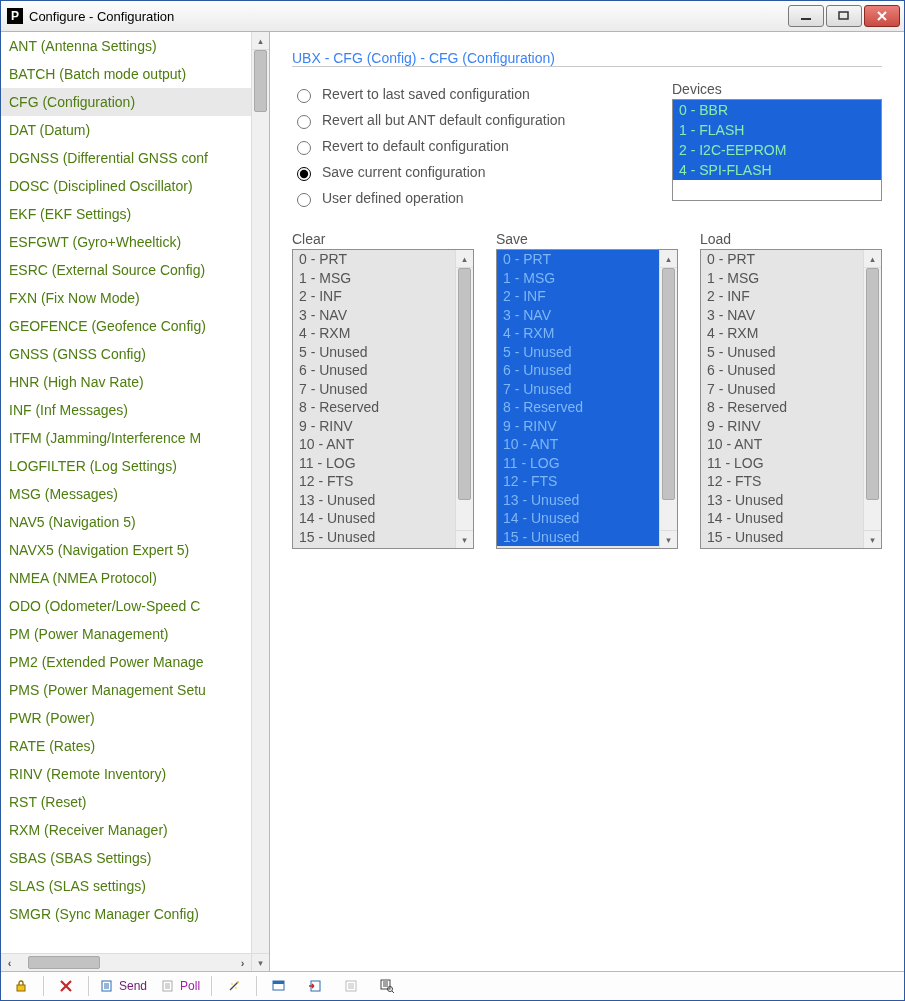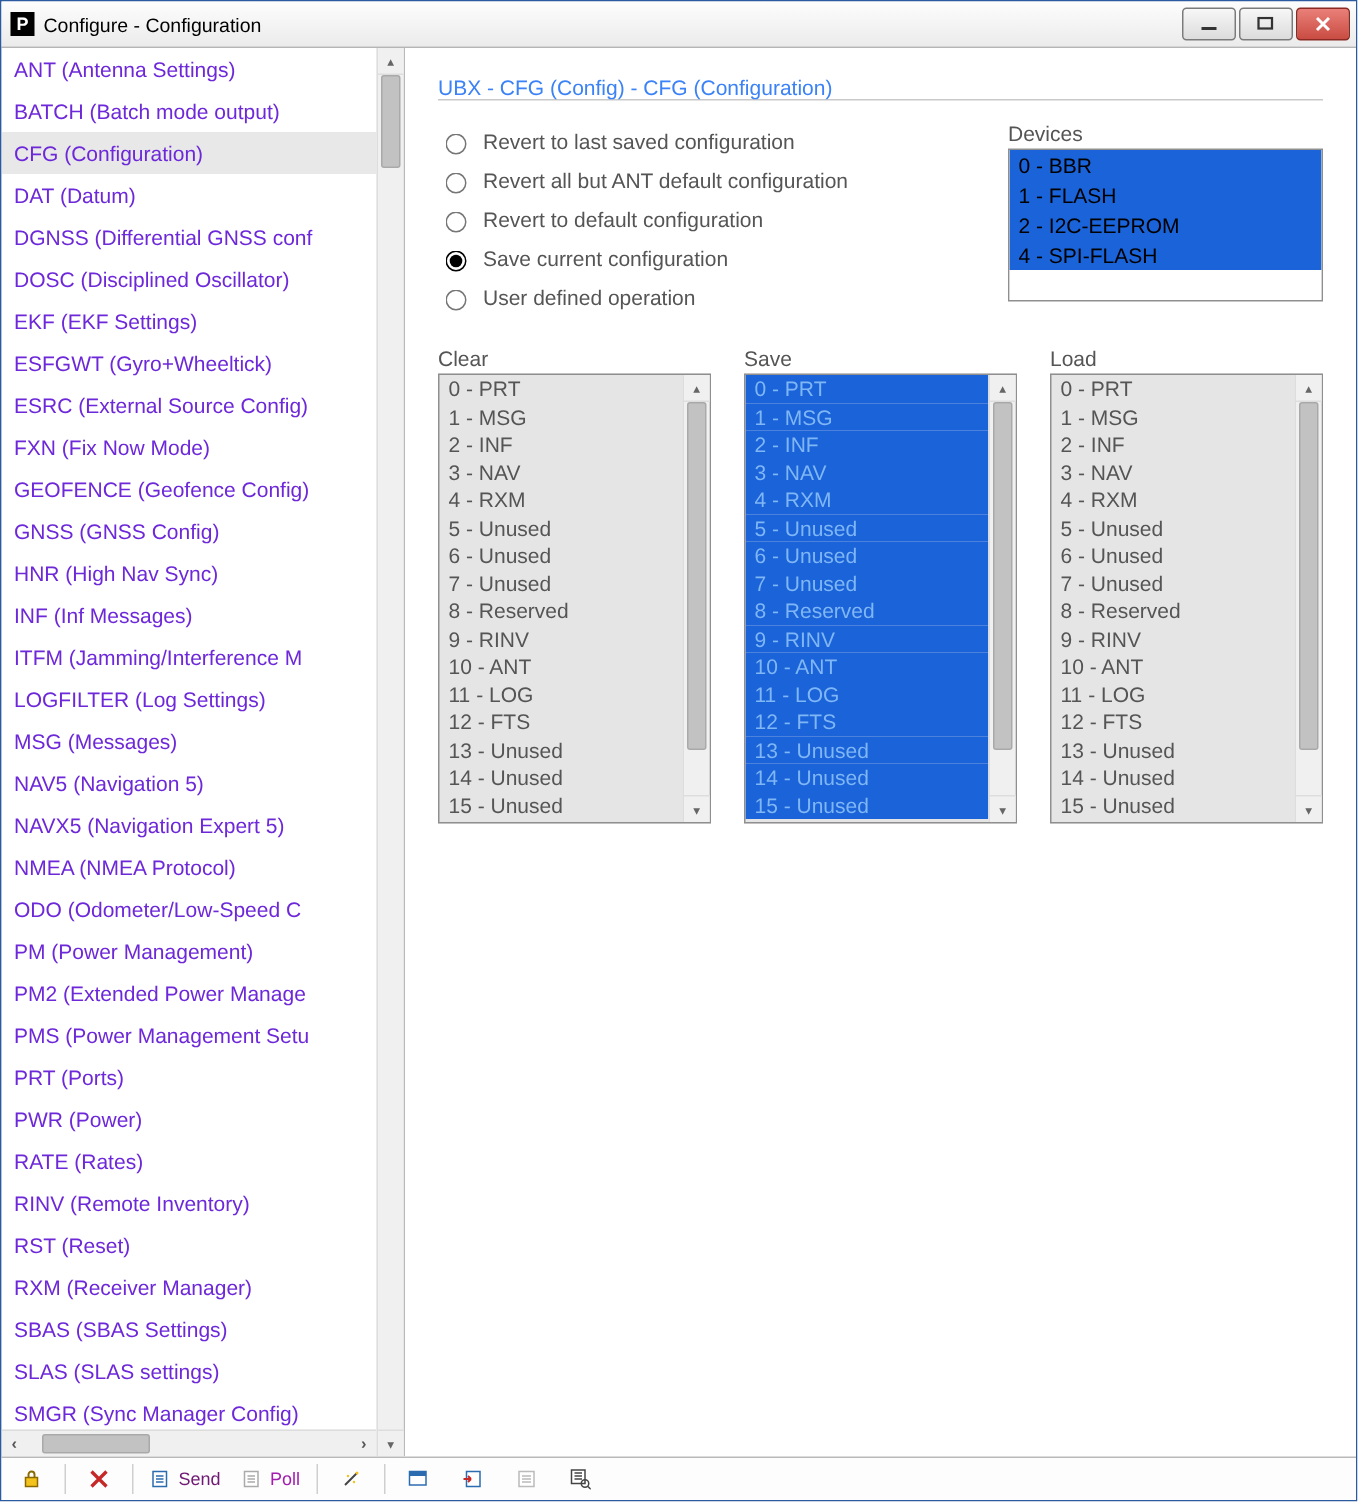--- a/index.html
+++ b/index.html
@@ -76,21 +76,21 @@
     flex-direction: column;
   }
   .sidebar-list {
     flex: 1;
     overflow-y: auto;
     overflow-x: hidden;
     position: relative;
   }
   .sidebar-item {
     padding: 4px 8px;
-    color: #6d28d9;
+    color: #4d7c0f;
     white-space: nowrap;
     cursor: default;
     font-size: 14px;
     line-height: 20px;
   }
   .sidebar-item.selected {
     background: #e8e8e8;
   }
   
   .sidebar-scrollbar {
@@ -177,21 +177,21 @@
     border: 1px solid #8f8f8f;
     height: 100px;
     overflow: hidden;
     background: #fff;
     display: flex;
     flex-direction: column;
   }
   .devices-box .dev-item {
     padding: 1px 6px;
     font-size: 14px;
-    color: #000000;
+    color: #86efac;
     background: #1a63d9;
     line-height: 18px;
   }
   .lists-row {
     display: flex;
     gap: 22px;
     margin-top: 20px;
   }
   .list-col {
     flex: 1;
@@ -290,33 +290,32 @@
             <div class="sidebar-item selected">CFG (Configuration)</div>
             <div class="sidebar-item">DAT (Datum)</div>
             <div class="sidebar-item">DGNSS (Differential GNSS conf</div>
             <div class="sidebar-item">DOSC (Disciplined Oscillator)</div>
             <div class="sidebar-item">EKF (EKF Settings)</div>
             <div class="sidebar-item">ESFGWT (Gyro+Wheeltick)</div>
             <div class="sidebar-item">ESRC (External Source Config)</div>
             <div class="sidebar-item">FXN (Fix Now Mode)</div>
             <div class="sidebar-item">GEOFENCE (Geofence Config)</div>
             <div class="sidebar-item">GNSS (GNSS Config)</div>
-            <div class="sidebar-item">HNR (High Nav Sync)</div>
+            <div class="sidebar-item">HNR (High Nav Rate)</div>
             <div class="sidebar-item">INF (Inf Messages)</div>
             <div class="sidebar-item">ITFM (Jamming/Interference M</div>
             <div class="sidebar-item">LOGFILTER (Log Settings)</div>
             <div class="sidebar-item">MSG (Messages)</div>
             <div class="sidebar-item">NAV5 (Navigation 5)</div>
             <div class="sidebar-item">NAVX5 (Navigation Expert 5)</div>
             <div class="sidebar-item">NMEA (NMEA Protocol)</div>
             <div class="sidebar-item">ODO (Odometer/Low-Speed C</div>
             <div class="sidebar-item">PM (Power Management)</div>
             <div class="sidebar-item">PM2 (Extended Power Manage</div>
             <div class="sidebar-item">PMS (Power Management Setu</div>
-            <div class="sidebar-item">PRT (Ports)</div>
             <div class="sidebar-item">PWR (Power)</div>
             <div class="sidebar-item">RATE (Rates)</div>
             <div class="sidebar-item">RINV (Remote Inventory)</div>
             <div class="sidebar-item">RST (Reset)</div>
             <div class="sidebar-item">RXM (Receiver Manager)</div>
             <div class="sidebar-item">SBAS (SBAS Settings)</div>
             <div class="sidebar-item">SLAS (SLAS settings)</div>
             <div class="sidebar-item">SMGR (Sync Manager Config)</div>
           </div>
         <div class="hscroll">

